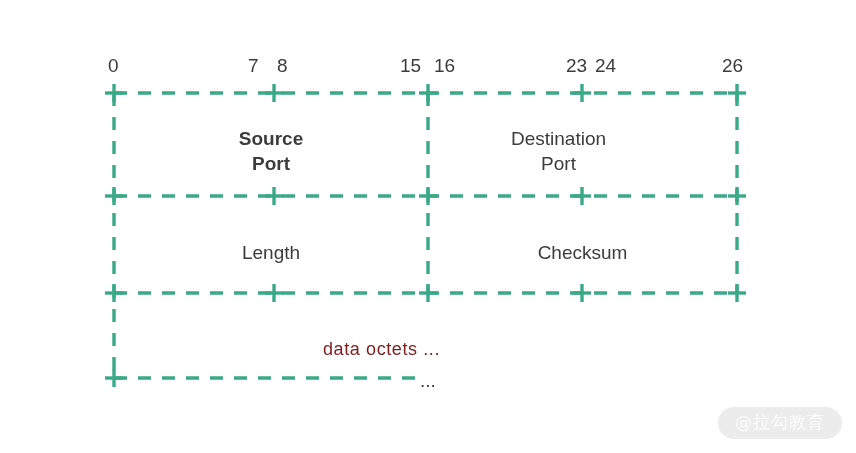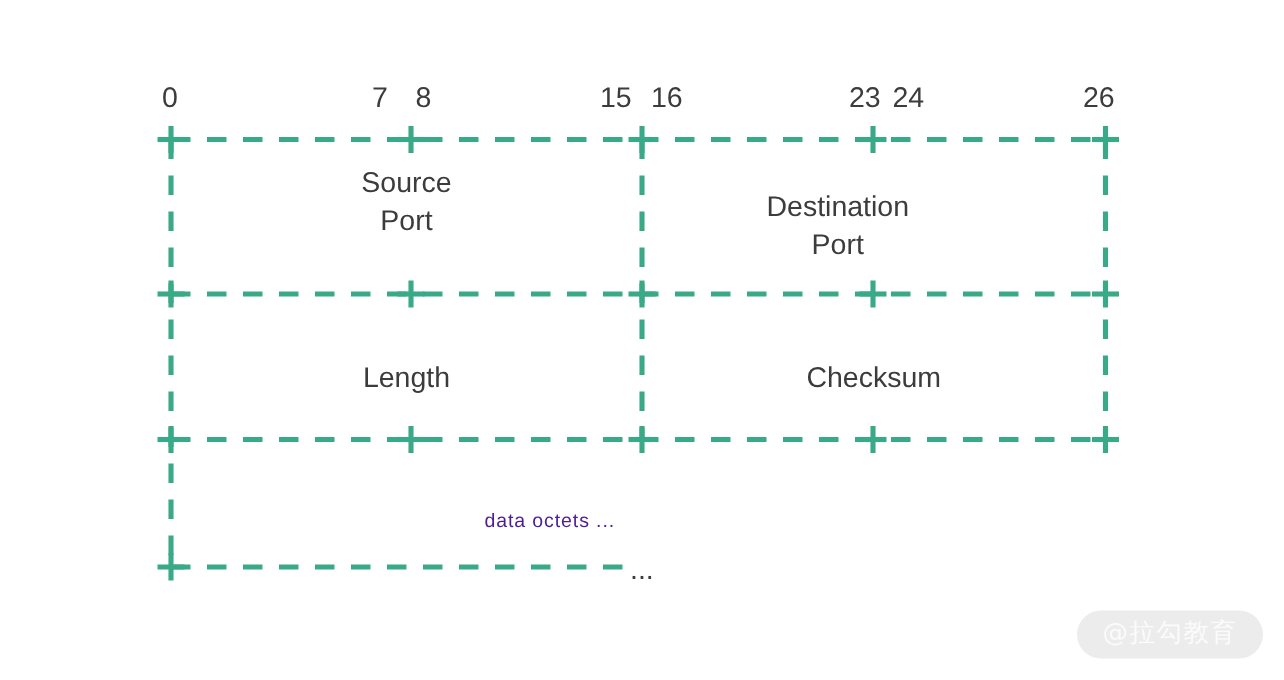--- a/index.html
+++ b/index.html
@@ -33,22 +33,22 @@
   .field-label {
     position: absolute;
     font-size: 19px;
     color: #3c3c3c;
     text-align: center;
     line-height: 1.32;
     white-space: pre-line;
   }
   .payload-label {
     position: absolute;
-    font-size: 13px;
-    color: #4c1d95;
+    font-size: 18px;
+    color: #7f1d1d;
     white-space: nowrap;
     letter-spacing: 0.6px;
   }
   .tail-dots {
     position: absolute;
     font-size: 19px;
     color: #3c3c3c;
     white-space: nowrap;
   }
 
@@ -143,21 +143,21 @@
           <line x1="737" y1="284" x2="737" y2="302"></line>
       </g>
 
       <g>
         <line x1="105" y1="378" x2="123" y2="378"></line>
           <line x1="114" y1="369" x2="114" y2="387"></line>
       </g>
     </g>
   </svg>
 
-  <div class="field-label" style="left:114px; top:110px; width:314px;">Source
+  <div class="field-label" style="left:114px; top:126px; width:314px;font-weight:bold;">Source
 Port</div>
 
   <div class="field-label" style="left:404px; top:126px; width:309px;">Destination
 Port</div>
 
   <div class="field-label" style="left:428px; top:240px; width:309px;">Checksum</div>
 
   <div class="field-label" style="left:114px; top:240px; width:314px;">Length</div>
 
   <div class="payload-label" style="left:323px; top:339px;">data  octets  ...</div>

